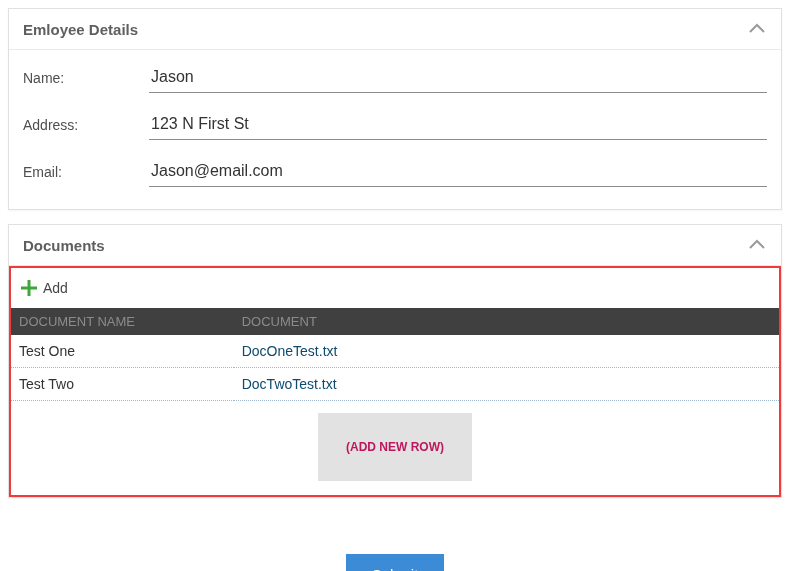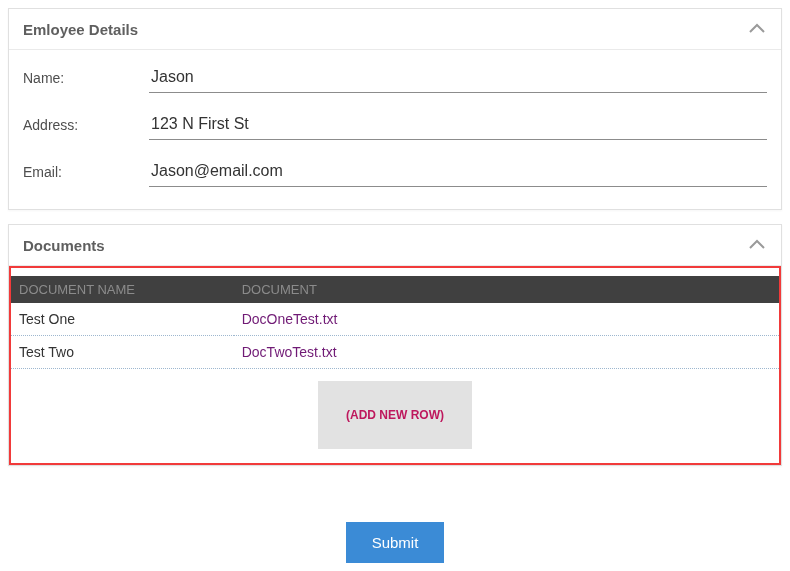--- a/index.html
+++ b/index.html
@@ -90,21 +90,21 @@
       font-size: 13px;
       padding: 6px 8px;
     }
     .tbl tbody td {
       padding: 8px 8px;
       font-size: 14px;
       border-bottom: 1px dotted #9db7cf;
       color: #333;
     }
     .tbl tbody td.link {
-      color: #701a75;
+      color: #0c4a6e;
       cursor: pointer;
     }
     .add-new-row {
       text-align: center;
       padding: 12px 0 2px 0;
     }
     .add-new-btn {
       display: inline-block;
       background: #e2e2e2;
       color: #be185d;
@@ -158,20 +158,29 @@
 <div class="card">
   <div class="card-header">
     <span class="card-title">Documents</span>
     <span class="chevron">
       <svg width="20" height="20" viewBox="0 0 20 20">
           <polyline points="3,13 10,6 17,13" fill="none" stroke="#9a9a9a" stroke-width="2"></polyline>
         </svg>
     </span>
   </div>
   <div class="docs-body">
+    <div class="add-row">
+      <span class="plus-icon">
+        <svg width="18" height="18" viewBox="0 0 18 18">
+          <rect x="7.5" y="1" width="3" height="16" fill="#3fa63c"></rect>
+          <rect x="1" y="7.5" width="16" height="3" fill="#3fa63c"></rect>
+        </svg>
+      </span>
+      <span class="add-label">Add</span>
+    </div>
     <table class="tbl">
       <colgroup>
           <col style="width:29%">
           <col style="width:71%">
         </colgroup>
       <thead>
         <tr>
           <th>DOCUMENT NAME</th>
           <th>DOCUMENT</th>
         </tr>

